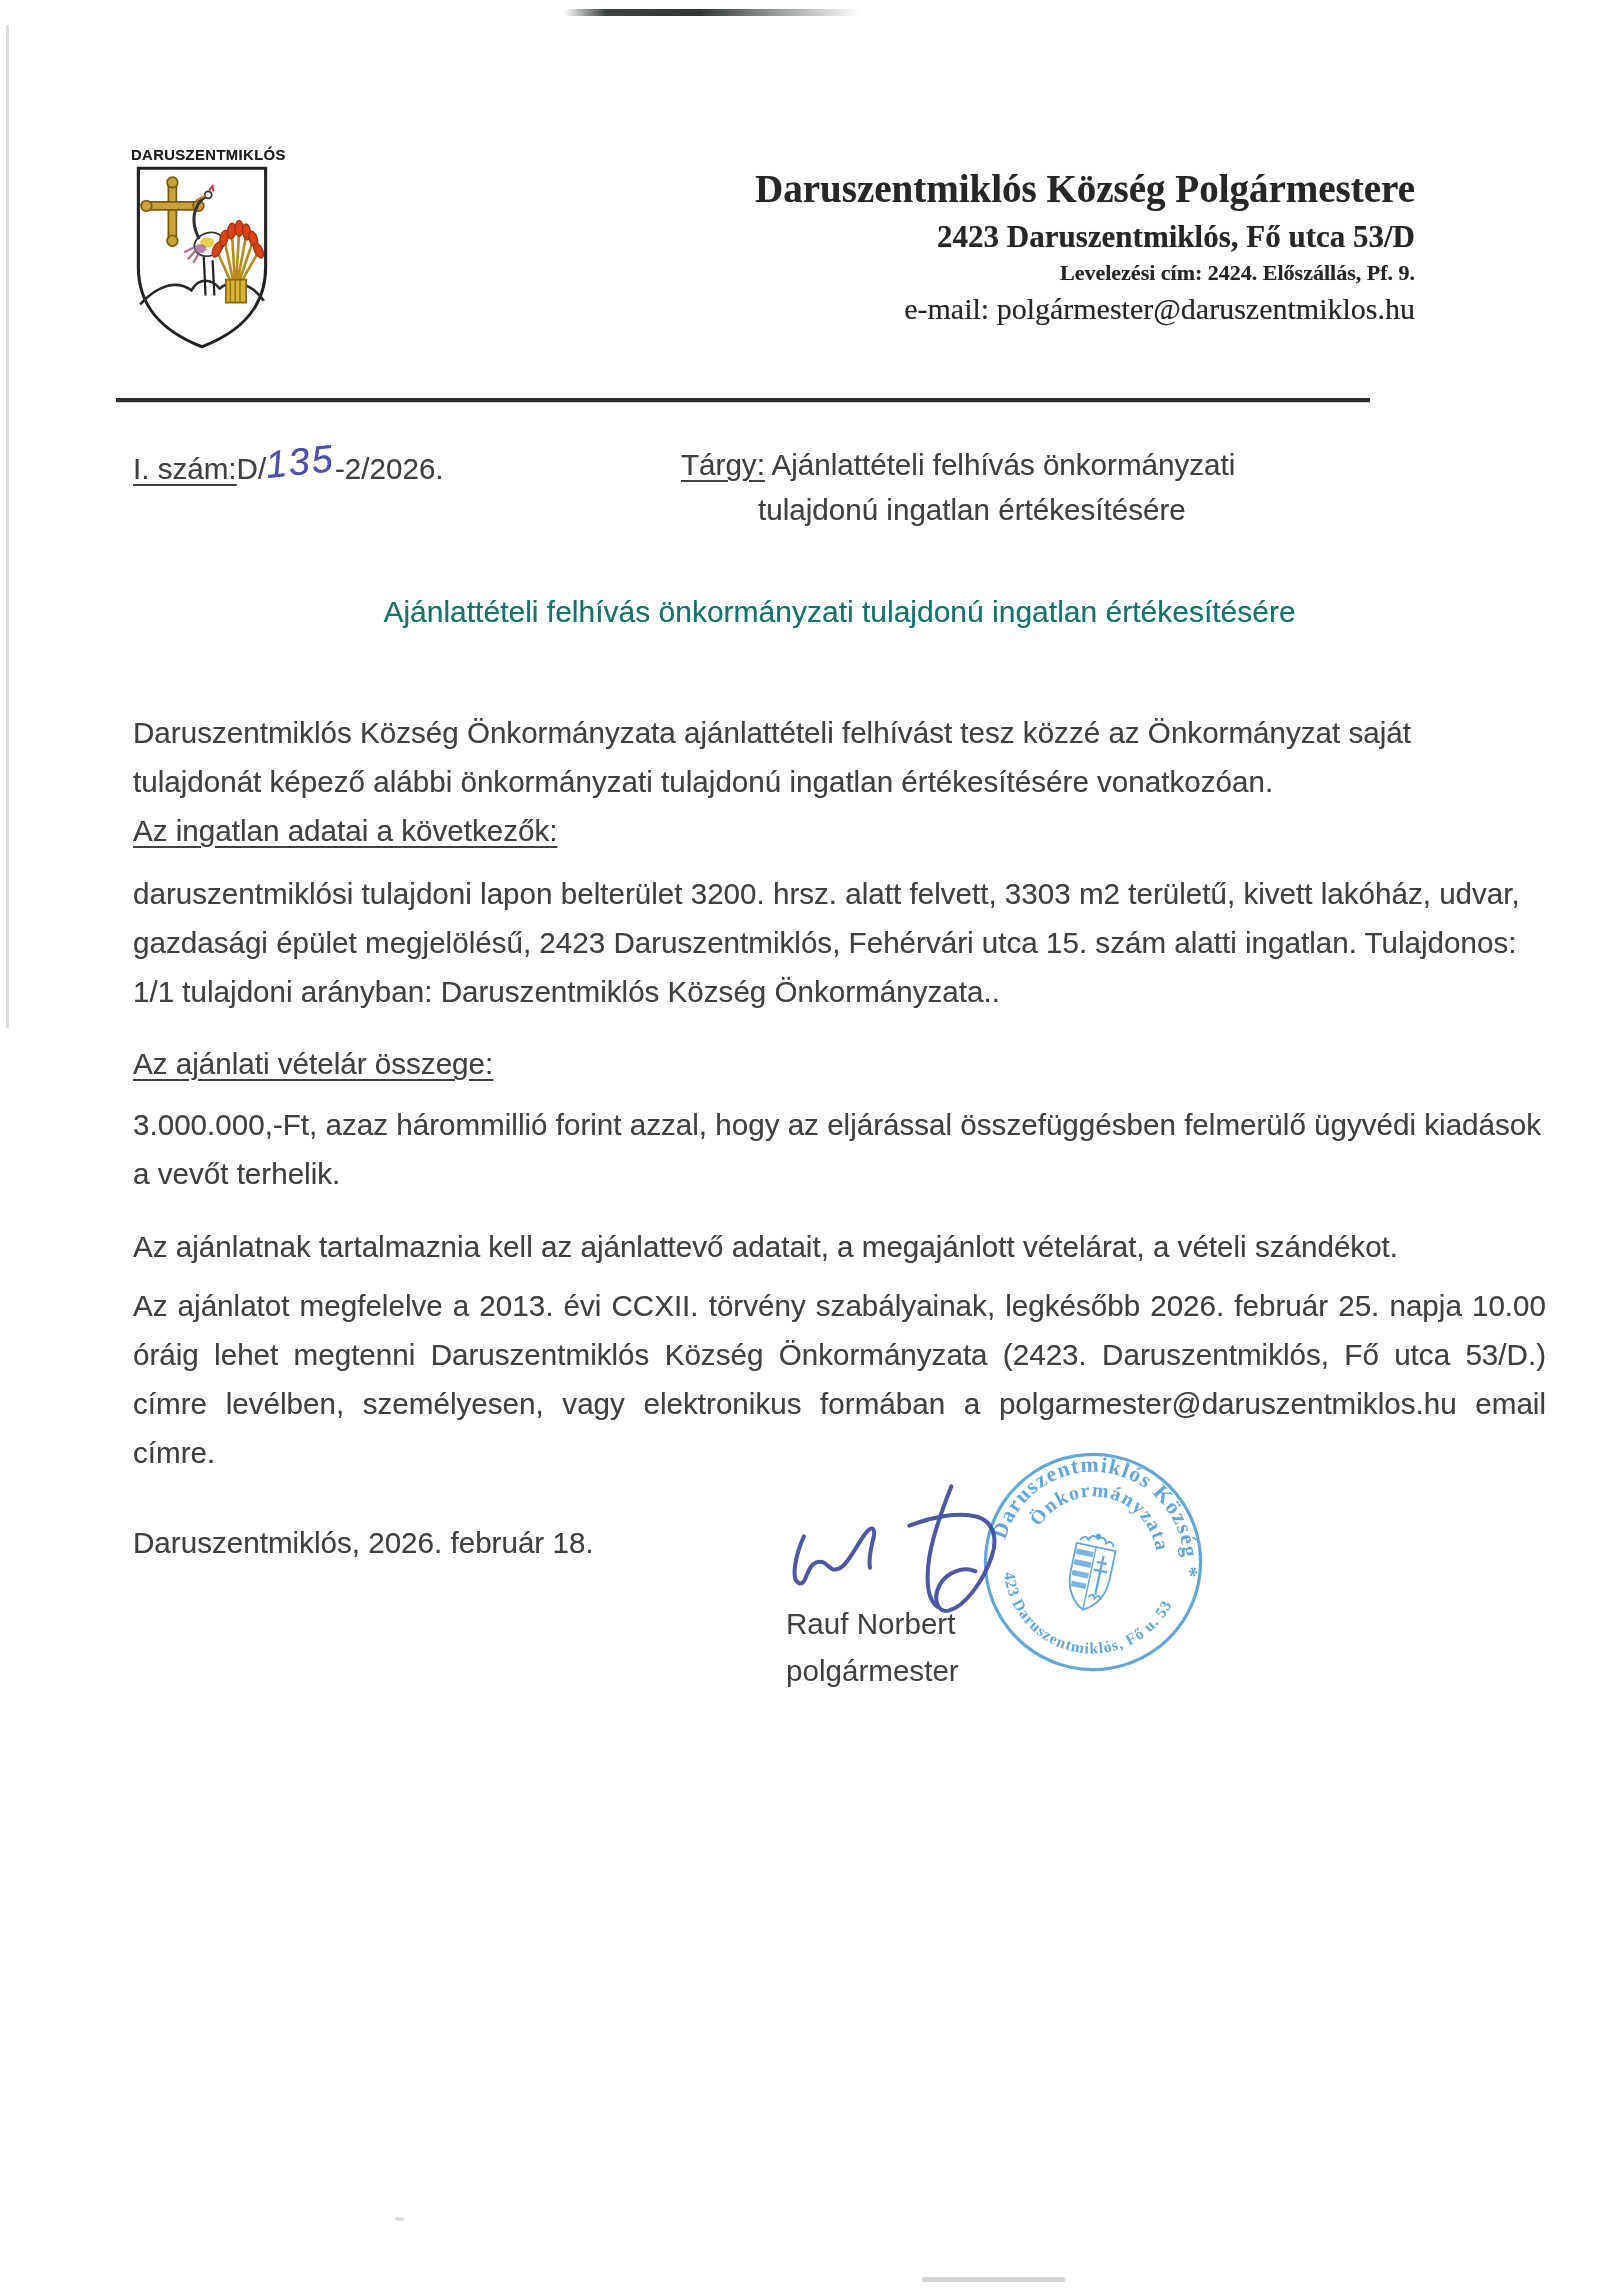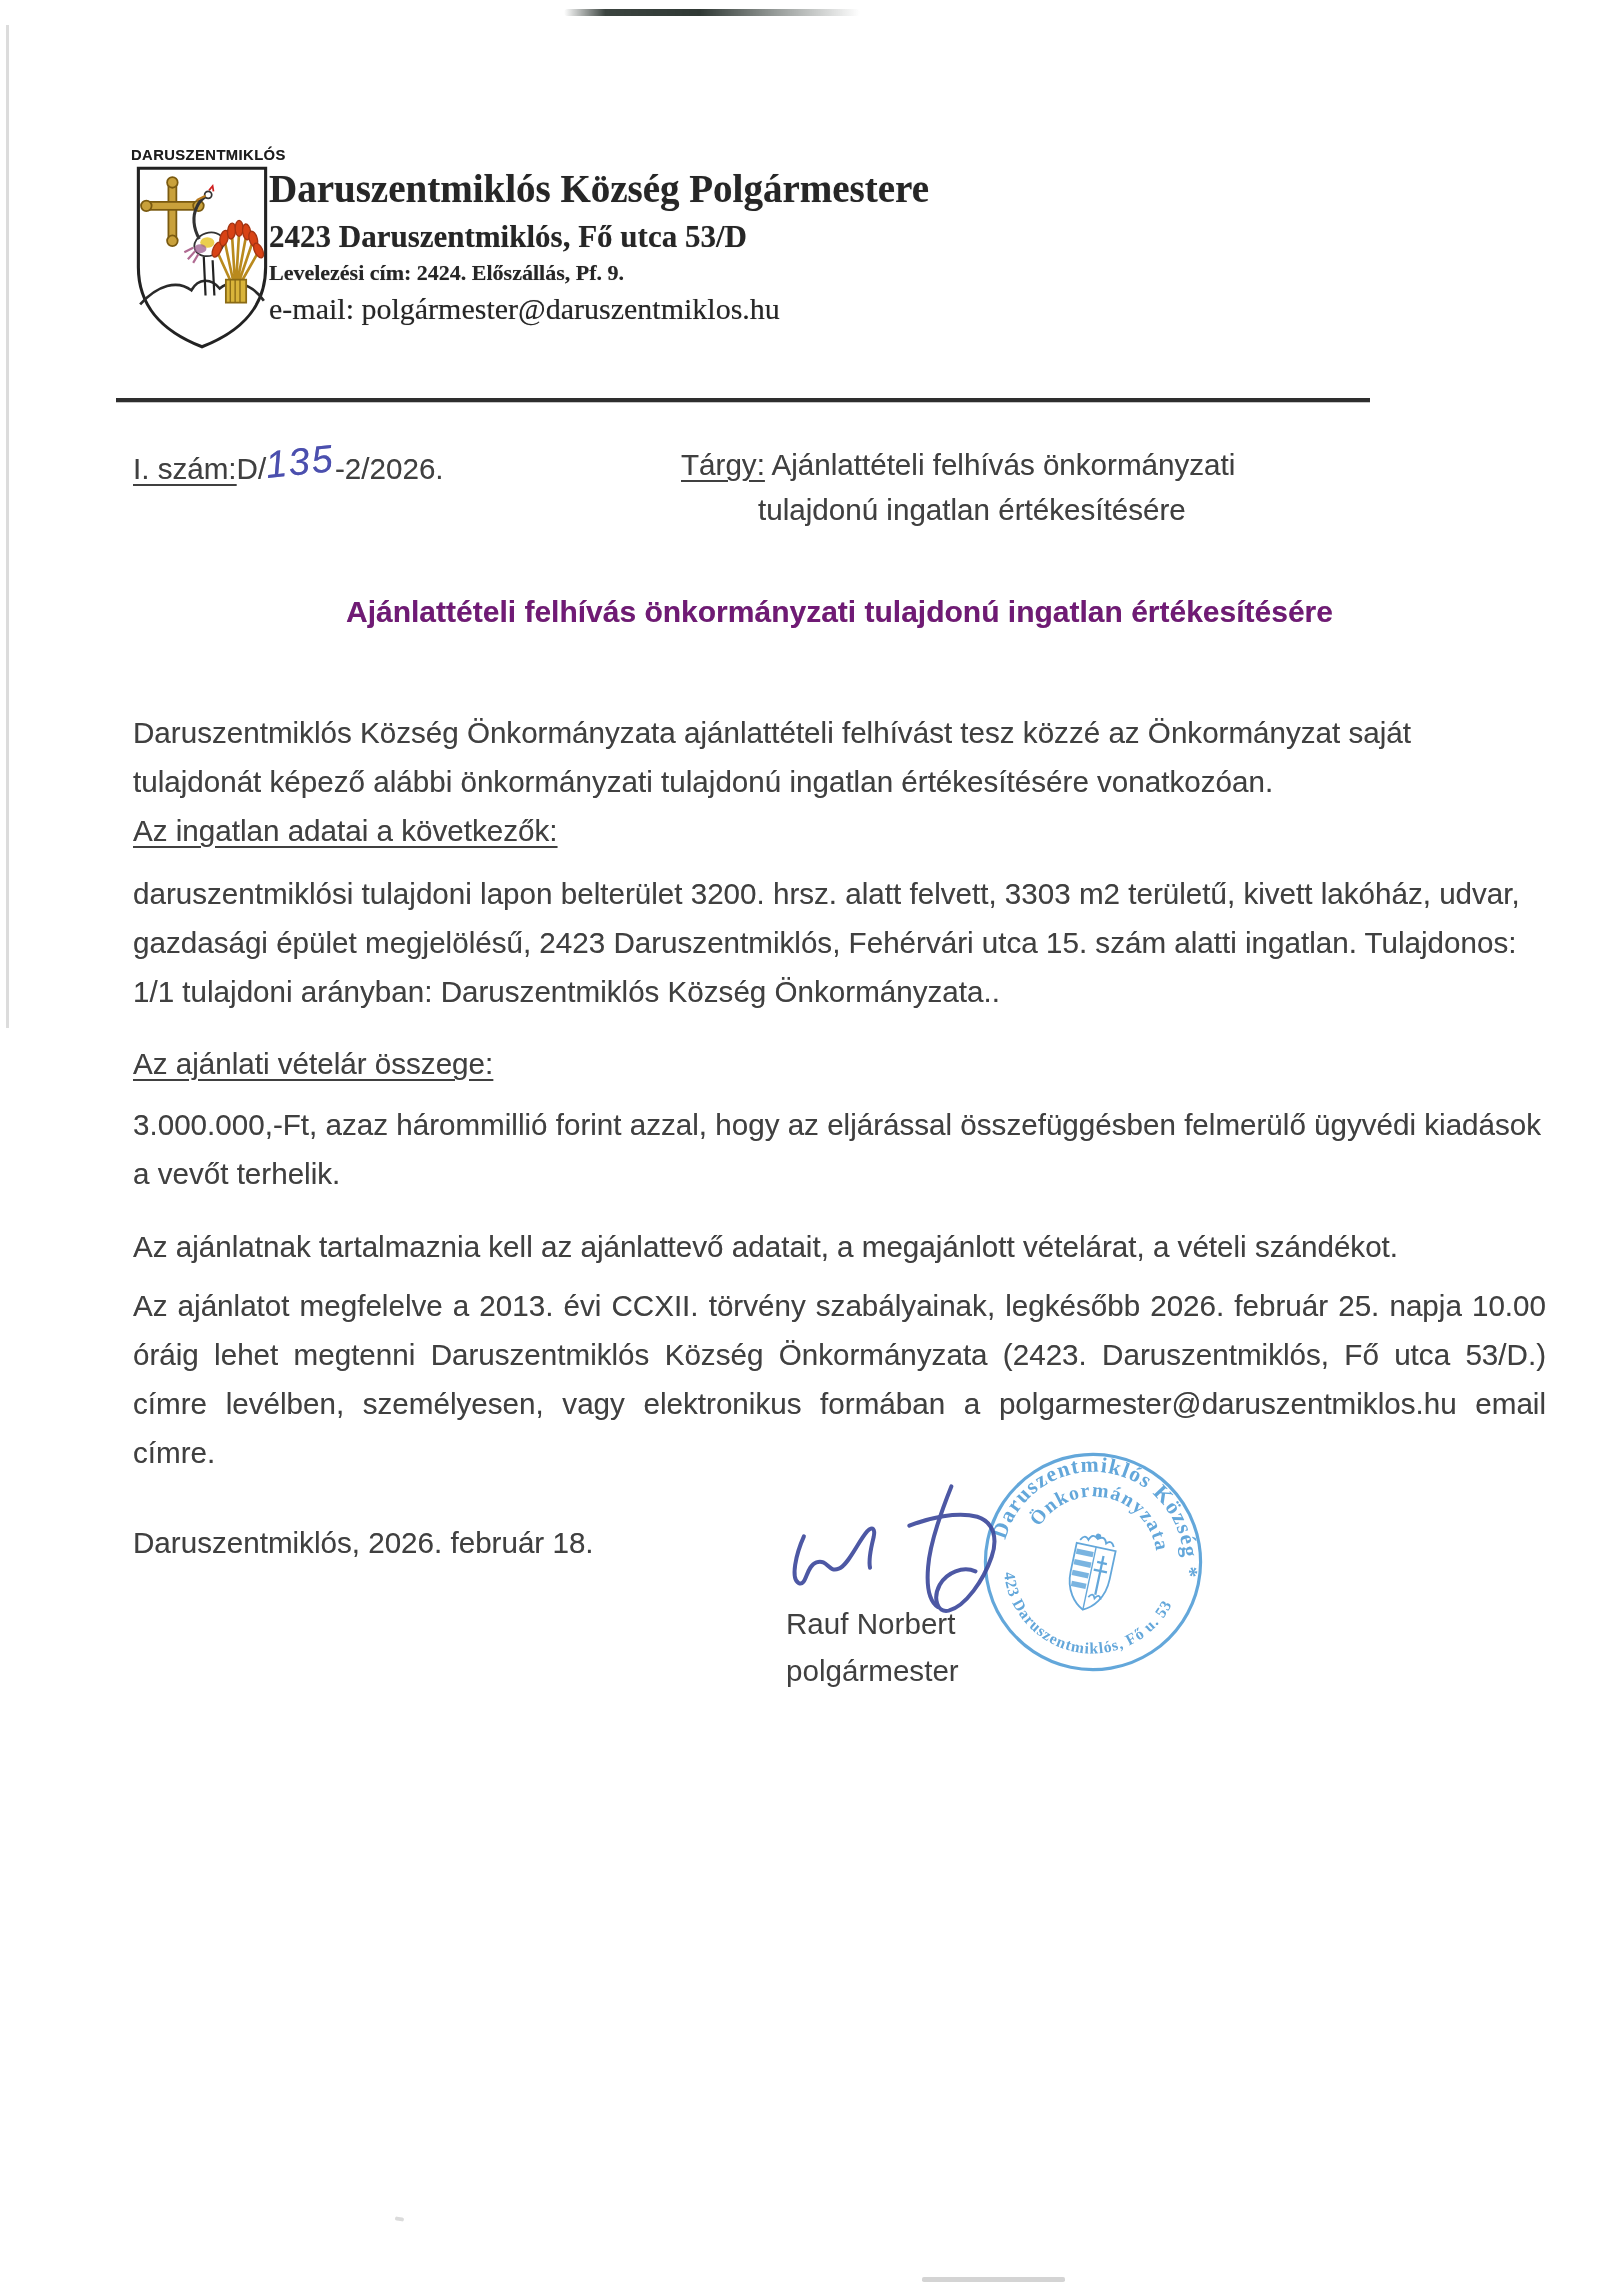--- a/index.html
+++ b/index.html
@@ -15,42 +15,42 @@
     left:564px;top:9px;width:296px;height:7.2px;border-radius:3.6px;
     background:linear-gradient(90deg,rgba(0,0,0,0) 0%,rgba(25,35,30,.85) 14%,rgba(25,35,30,.9) 46%,rgba(50,60,55,.5) 72%,rgba(0,0,0,0) 100%);
     filter:blur(0.4px);
   }
   .scan-edge{left:6.3px;top:25px;width:2.7px;height:1003px;background:rgba(95,95,95,.22);}
   .scan-speck{left:395px;top:2217px;width:9px;height:3.6px;background:rgba(0,0,0,.14);border-radius:1.8px;transform:rotate(8deg);}
   .scan-dash{left:922px;top:2277px;width:143px;height:4.5px;background:rgba(0,0,0,.17);filter:blur(0.5px);border-radius:1.8px;}
   
   .logo-wrap{left:131px;top:147px;width:142px;text-align:center;}
   .logo-caption{font-size:14.8px;font-weight:bold;letter-spacing:0.4px;color:#1d1d1d;text-shadow:0 0 0.5px rgba(40,40,40,.5);}
-  .letterhead{left:269px;top:167px;width:1146px;text-align:left;color:#262626;
+  .letterhead{left:269px;top:167px;width:1146px;text-align:right;color:#262626;
     font-family:"Liberation Serif","DejaVu Serif",serif;text-shadow:0 0 0.7px rgba(40,40,40,.45);}
   .lh-title{font-size:39px;font-weight:bold;line-height:1.12;margin-bottom:8px;}
   .lh-addr{font-size:31px;font-weight:bold;margin-bottom:5px;}
   .lh-post{font-size:22px;font-weight:bold;margin-bottom:6.3px;}
   .lh-tel{font-size:25px;font-weight:bold;margin-bottom:6.3px;}
   .lh-mail{font-size:30px;font-weight:normal;}
   .rule{left:116px;top:398px;width:1254px;height:3.6px;background:#2e2e2e;box-shadow:0 0.9px 0 rgba(0,0,0,.25);}
   
   .bodytext{font-size:29.6px;line-height:49px;color:#404040;text-shadow:0 0 0.6px rgba(64,64,64,.4);}
   .uline{text-decoration:underline;text-decoration-thickness:2.2px;text-underline-offset:5.4px;}
   .ref-row{left:133px;top:442px;}
   .hand{
     display:inline-block;color:#4B4FAE;font-style:italic;font-size:38px;
     transform:rotate(-6deg) translateY(-4.5px);letter-spacing:1.8px;
     text-shadow:0 0 0.4px rgba(75,79,174,.6);
   }
   .subject{left:681px;top:442px;width:645px;line-height:45px;}
   .subject .l2{margin-left:77px;}
   
-  .doc-title{left:133px;top:595px;width:1413px;text-align:center;font-weight:bold;font-size:30px;
-    color:#701a75;text-shadow:0 0 0.6px rgba(58,58,58,.45);}
+  .doc-title{left:133px;top:595px;width:1413px;text-align:center;font-weight:normal;font-size:30px;
+    color:#0f766e;text-shadow:0 0 0.6px rgba(58,58,58,.45);}
   .para{left:133px;width:1413px;}
   .just{text-align:justify;}
   .p1{top:708px;}
   .h1{top:806px;}
   .p2{top:869px;}
   .h2{top:1039px;}
   .p3{top:1100px;}
   .p4{top:1222px;}
   .p5{top:1281px;}
   .dateline{top:1518px;}

